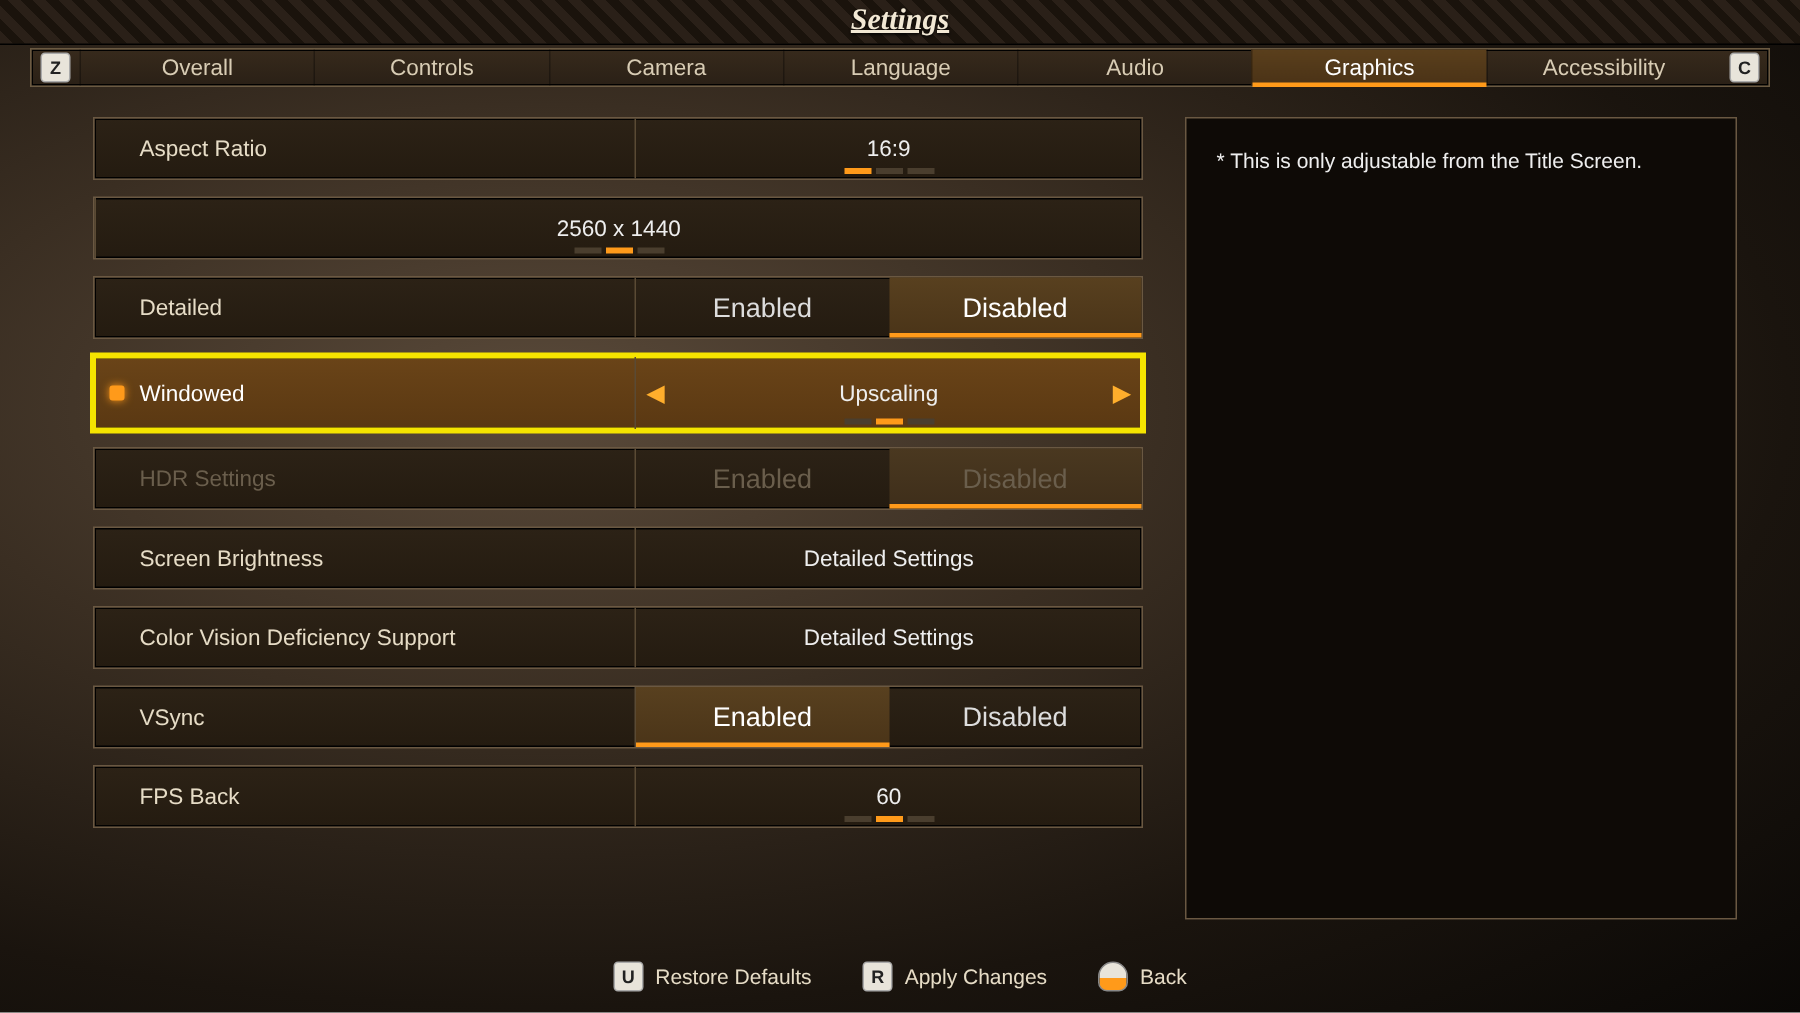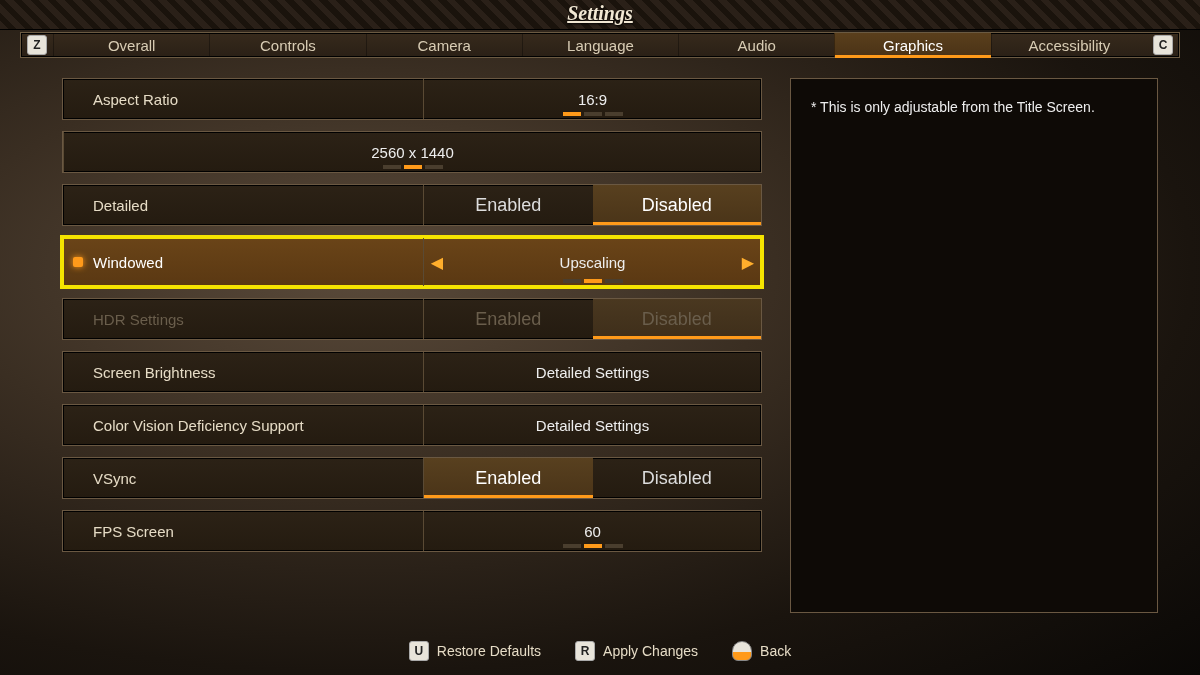--- a/index.html
+++ b/index.html
@@ -230,21 +230,21 @@
 
   <div class="row">
     <div class="label">VSync</div>
     <div class="val">
       <div class="toggle sel">Enabled</div>
       <div class="toggle">Disabled</div>
     </div>
   </div>
 
   <div class="row">
-    <div class="label">FPS Screen</div>
+    <div class="label">FPS Back</div>
     <div class="val">
         <div class="single">
       <span>60</span>
       <div class="tick">
             <span></span>
             <span class="on"></span>
             <span></span>
           </div>
     </div>
       </div>

